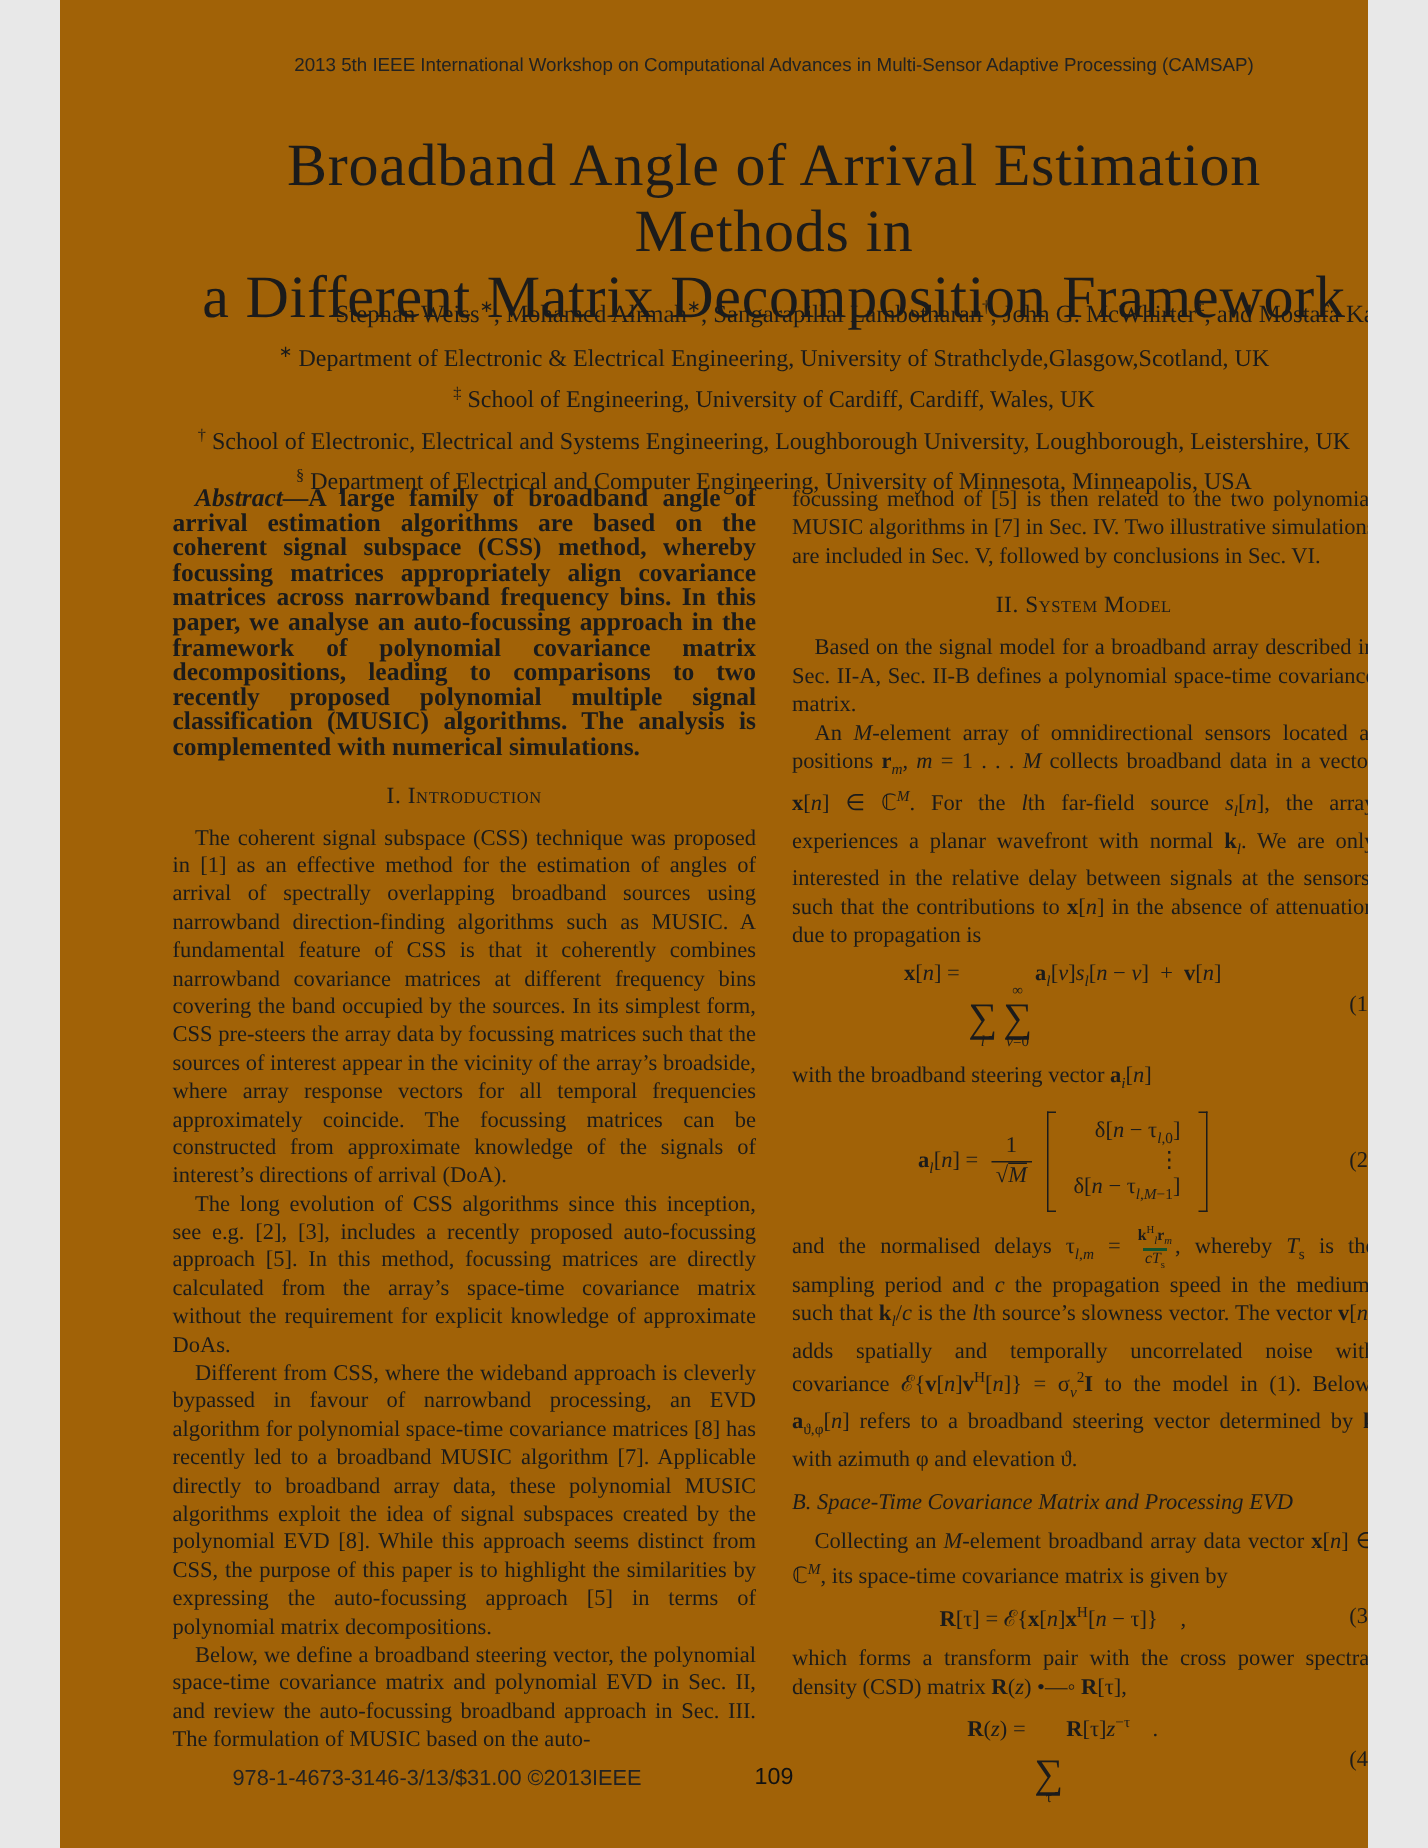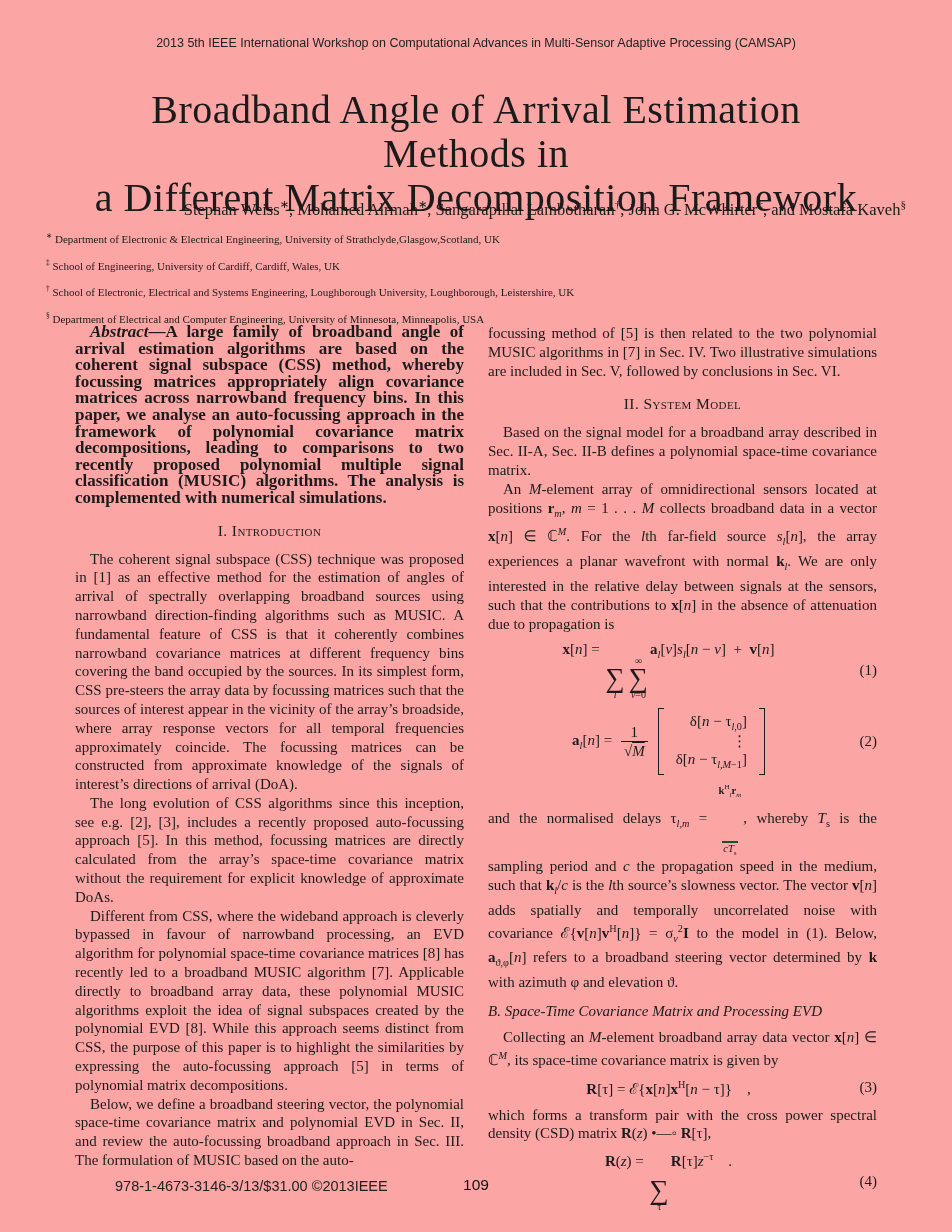--- a/index.html
+++ b/index.html
@@ -1,37 +1,37 @@
 <!DOCTYPE html>
 <html><head>
 <meta charset="utf-8">
 <style>
   * { margin:0; padding:0; box-sizing:border-box; }
   html,body { background:#e8e8e8; }
   .page {
-    position:relative; width:952px; height:1232px; background:#fca5a5;
+    position:relative; width:872px; height:1232px; background:#a16207;
     color:#1b1b1b; font-family:"Liberation Serif", serif; overflow:hidden;
     margin:0 auto;
     padding-left:16px;
   }
   .conf-header {
     position:absolute; top:36px; left:0; width:952px; text-align:center;
     font-family:"Liberation Sans", sans-serif; font-size:12.5px; color:#222;
   }
   .title {
     position:absolute; top:88px; left:76px; width:800px; text-align:center;
     font-weight:normal; font-size:40px; line-height:44px; letter-spacing:0.5px;
   }
   .authors {
     position:absolute; top:198px; left:46px; width:860px; text-align:right;
     font-size:16.5px;
   }
   .affils {
-    position:absolute; top:224px; left:46px; width:860px; 
-    font-size:11px; line-height:23px;
+    position:absolute; top:224px; left:46px; width:860px; text-align:center;
+    font-size:16px; line-height:23px;
   }
   sup { font-size:68%; }
   sub { font-size:68%; }
   .columns {
     position:absolute; top:324px; left:75px; width:802px;
     display:flex; gap:24px;
   }
   .col { width:389px; }
   .abstract {
     font-size:17px; font-weight:bold; line-height:16.6px;
@@ -65,21 +65,21 @@
   .frac .fd { border-top:1.3px solid #1b1b1b; padding:0 3px; }
   .ol { text-decoration:overline; }
   
   .mat { display:inline-flex; align-items:stretch; vertical-align:middle; margin-left:5px; }
   .mbl { width:6px; border:1.6px solid #1b1b1b; border-right:none; }
   .mbr { width:6px; border:1.6px solid #1b1b1b; border-left:none; }
   .mbody { display:flex; flex-direction:column; align-items:flex-end; padding:3px 12px; line-height:1.45; }
   .vd { line-height:0.9; }
   
   .ifrac { display:inline-flex; flex-direction:column; align-items:center;
-           vertical-align:middle; font-size:10.5px; line-height:1.2; margin:0 2px;gap:41px; }
+           vertical-align:middle; font-size:10.5px; line-height:1.2; margin:0 2px; }
   .ifrac .ifd { border-top:2px solid #14532d; padding:0 1px; }
   .footer-left {
     position:absolute; top:1178px; left:115px;
     font-family:"Liberation Sans", sans-serif; font-size:14.5px; color:#222;
   }
   .page-num {
     position:absolute; top:1176px; left:0; width:952px; text-align:center;
     font-family:"Liberation Sans", sans-serif; font-size:15.5px; color:#111;
   }
 </style>
@@ -122,20 +122,21 @@
               <span class="lt">&nbsp;</span>
               <span class="sg">∑</span>
               <span class="lb"><i>l</i></span>
             </span><span class="sum">
               <span class="lt">∞</span>
               <span class="sg">∑</span>
               <span class="lb"><i>ν</i>=0</span>
             </span><b>a</b><sub><i>l</i></sub>[<i>ν</i>]<i>s</i><sub><i>l</i></sub>[<i>n</i> − <i>ν</i>] &nbsp;+&nbsp; <b>v</b>[<i>n</i>]</span>
         <span class="eqnum">(1)</span>
       </div>
+      <p class="body cont">with the broadband steering vector <b>a</b><sub><i>i</i></sub>[<i>n</i>]</p>
       <div class="eqrow">
         <span class="eq"><b>a</b><sub><i>l</i></sub>[<i>n</i>] = <span class="frac">
               <span class="fn">1</span>
               <span class="fd">√<span class="ol"><i>M</i></span></span>
             </span><span class="mat">
               <span class="mbl"></span>
               <span class="mbody">
                 <span>δ[<i>n</i> − τ<sub><i>l</i>,0</sub>]</span>
                 <span class="vd">⋮</span>
                 <span>δ[<i>n</i> − τ<sub><i>l,M</i>−1</sub>]</span>

